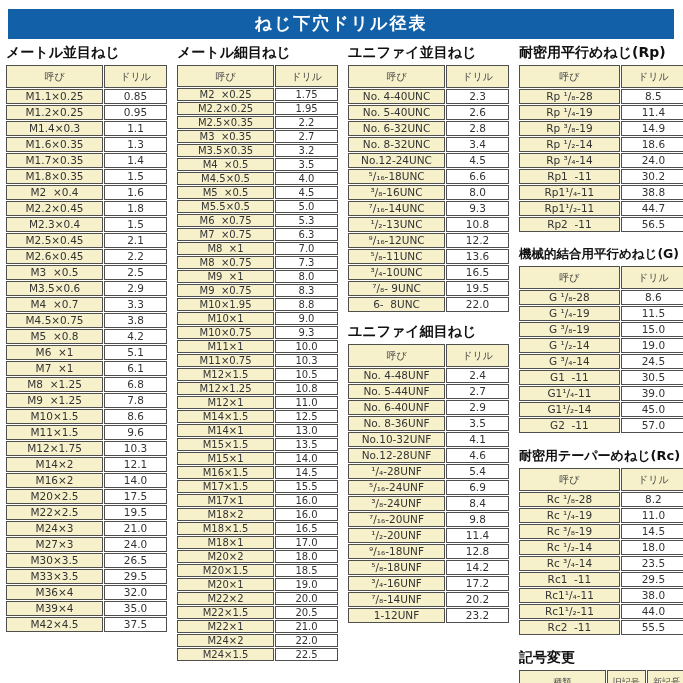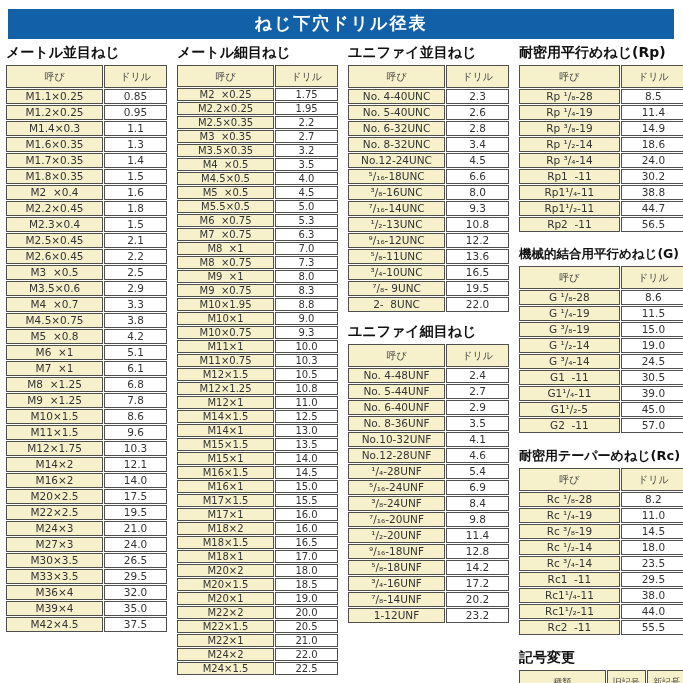--- a/index.html
+++ b/index.html
@@ -310,24 +310,20 @@
               </tr>
               <tr>
                 <td class="name">M15×1</td>
                 <td class="val">14.0</td>
               </tr>
               <tr>
                 <td class="name">M16×1.5</td>
                 <td class="val">14.5</td>
               </tr>
               <tr>
-                <td class="name">M16×1</td>
-                <td class="val">15.0</td>
-              </tr>
-              <tr>
                 <td class="name">M17×1.5</td>
                 <td class="val">15.5</td>
               </tr>
               <tr>
                 <td class="name">M17×1</td>
                 <td class="val">16.0</td>
               </tr>
               <tr>
                 <td class="name">M18×2</td>
                 <td class="val">16.0</td>
@@ -434,21 +430,21 @@
               </tr>
               <tr>
                 <td class="name">³/₄-10UNC</td>
                 <td class="val">16.5</td>
               </tr>
               <tr>
                 <td class="name">⁷/₈- 9UNC</td>
                 <td class="val">19.5</td>
               </tr>
               <tr>
-                <td class="name">2-  8UNC</td>
+                <td class="name">6-  8UNC</td>
                 <td class="val">22.0</td>
               </tr>
             </tbody>
           </table>
       </div>
       <div class="section" style="margin-top:7px;">
         <h2 class="section-title">ユニファイ細目ねじ</h2>
         <table class="data">
             <thead>
               <tr>
@@ -608,21 +604,21 @@
               </tr>
               <tr>
                 <td class="name">G1  -11</td>
                 <td class="val">30.5</td>
               </tr>
               <tr>
                 <td class="name">G1¹/₄-11</td>
                 <td class="val">39.0</td>
               </tr>
               <tr>
-                <td class="name">G1¹/₂-5</td>
+                <td class="name">G1¹/₂-14</td>
                 <td class="val">45.0</td>
               </tr>
               <tr>
                 <td class="name">G2  -11</td>
                 <td class="val">57.0</td>
               </tr>
             </tbody>
           </table>
       </div>
       <div class="section" style="margin-top:13px;">

